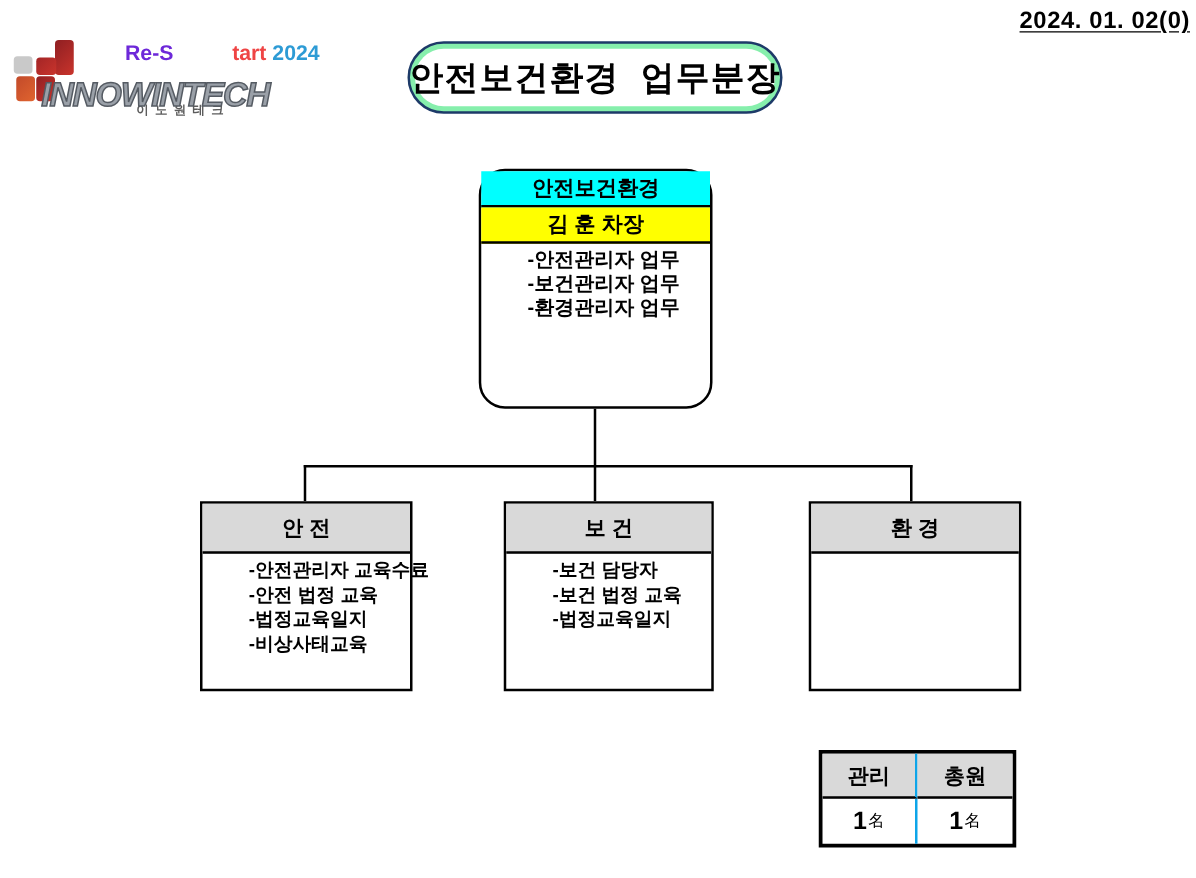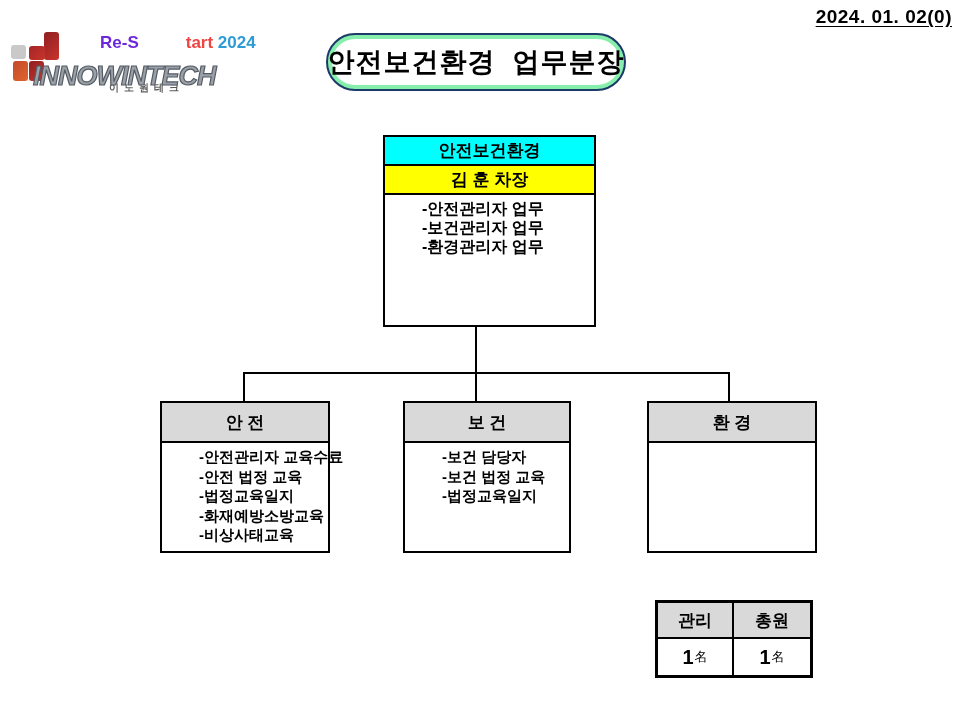--- a/index.html
+++ b/index.html
@@ -53,21 +53,21 @@
   .li{white-space:nowrap;}
   
   .line{position:absolute;background:#000;}
   
   .stable{
     position:absolute;left:655px;top:600px;width:158px;height:78px;box-sizing:border-box;
     border:3px solid #000;display:grid;grid-template-columns:76px 1fr;grid-template-rows:36px 1fr;
   }
   .stable .cell{display:flex;align-items:center;justify-content:center;box-sizing:border-box;}
   .stable .h{background:#d9d9d9;font-weight:800;font-size:17px;border-bottom:2px solid #000;}
-  .stable .c1{border-right:2px solid #000000;}
+  .stable .c1{border-right:2px solid #0ea5e9;}
   .stable .num{font-size:20px;font-weight:800;}
   .stable .unit{font-size:13px;font-weight:400;margin-left:1px;}
 </style>
 </head>
 <body>
 
 <div id="stage">
 
   <div class="date">2024. 01. 02(0)</div>
 
@@ -79,21 +79,21 @@
     <div class="lg-sq lg-red2"></div>
     <div class="lg-restart"><span class="red">Re-S</span><span class="dark">tart </span><span class="blue">2024</span></div>
     <div class="lg-kor">이노원테크</div>
     <div class="lg-name">INNOWINTECH</div>
   </div>
 
   <div class="title-outer">
     <div class="title-inner">안전보건환경  업무분장</div>
   </div>
 
-  <div class="box" style="left:383px;top:135px;width:213px;height:192px;">
+  <div class="box" style="left:383px;top:135px;width:187px;height:192px;border-radius:21px;">
     <div class="row cyan">안전보건환경</div>
     <div class="row yellow">김 훈 차장</div>
     <div class="body">
       <div class="li">-안전관리자 업무</div>
       <div class="li">-보건관리자 업무</div>
       <div class="li">-환경관리자 업무</div>
     </div>
   </div>
 
   <div class="line" style="left:475px;top:327px;width:2px;height:46px;"></div>
@@ -101,21 +101,20 @@
   <div class="line" style="left:243px;top:372px;width:2px;height:29px;"></div>
   <div class="line" style="left:475px;top:372px;width:2px;height:29px;"></div>
   <div class="line" style="left:728px;top:372px;width:2px;height:29px;"></div>
 
   <div class="box" style="left:160px;top:401px;width:170px;height:152px;">
     <div class="row gray">안 전</div>
     <div class="body small">
       <div class="li">-안전관리자 교육수료</div>
       <div class="li">-안전 법정 교육</div>
       <div class="li">-법정교육일지</div>
-      <div class="li">-화재예방소방교육</div>
       <div class="li">-비상사태교육</div>
     </div>
   </div>
 
   <div class="box" style="left:403px;top:401px;width:168px;height:152px;">
     <div class="row gray">보 건</div>
     <div class="body small">
       <div class="li">-보건 담당자</div>
       <div class="li">-보건 법정 교육</div>
       <div class="li">-법정교육일지</div>

